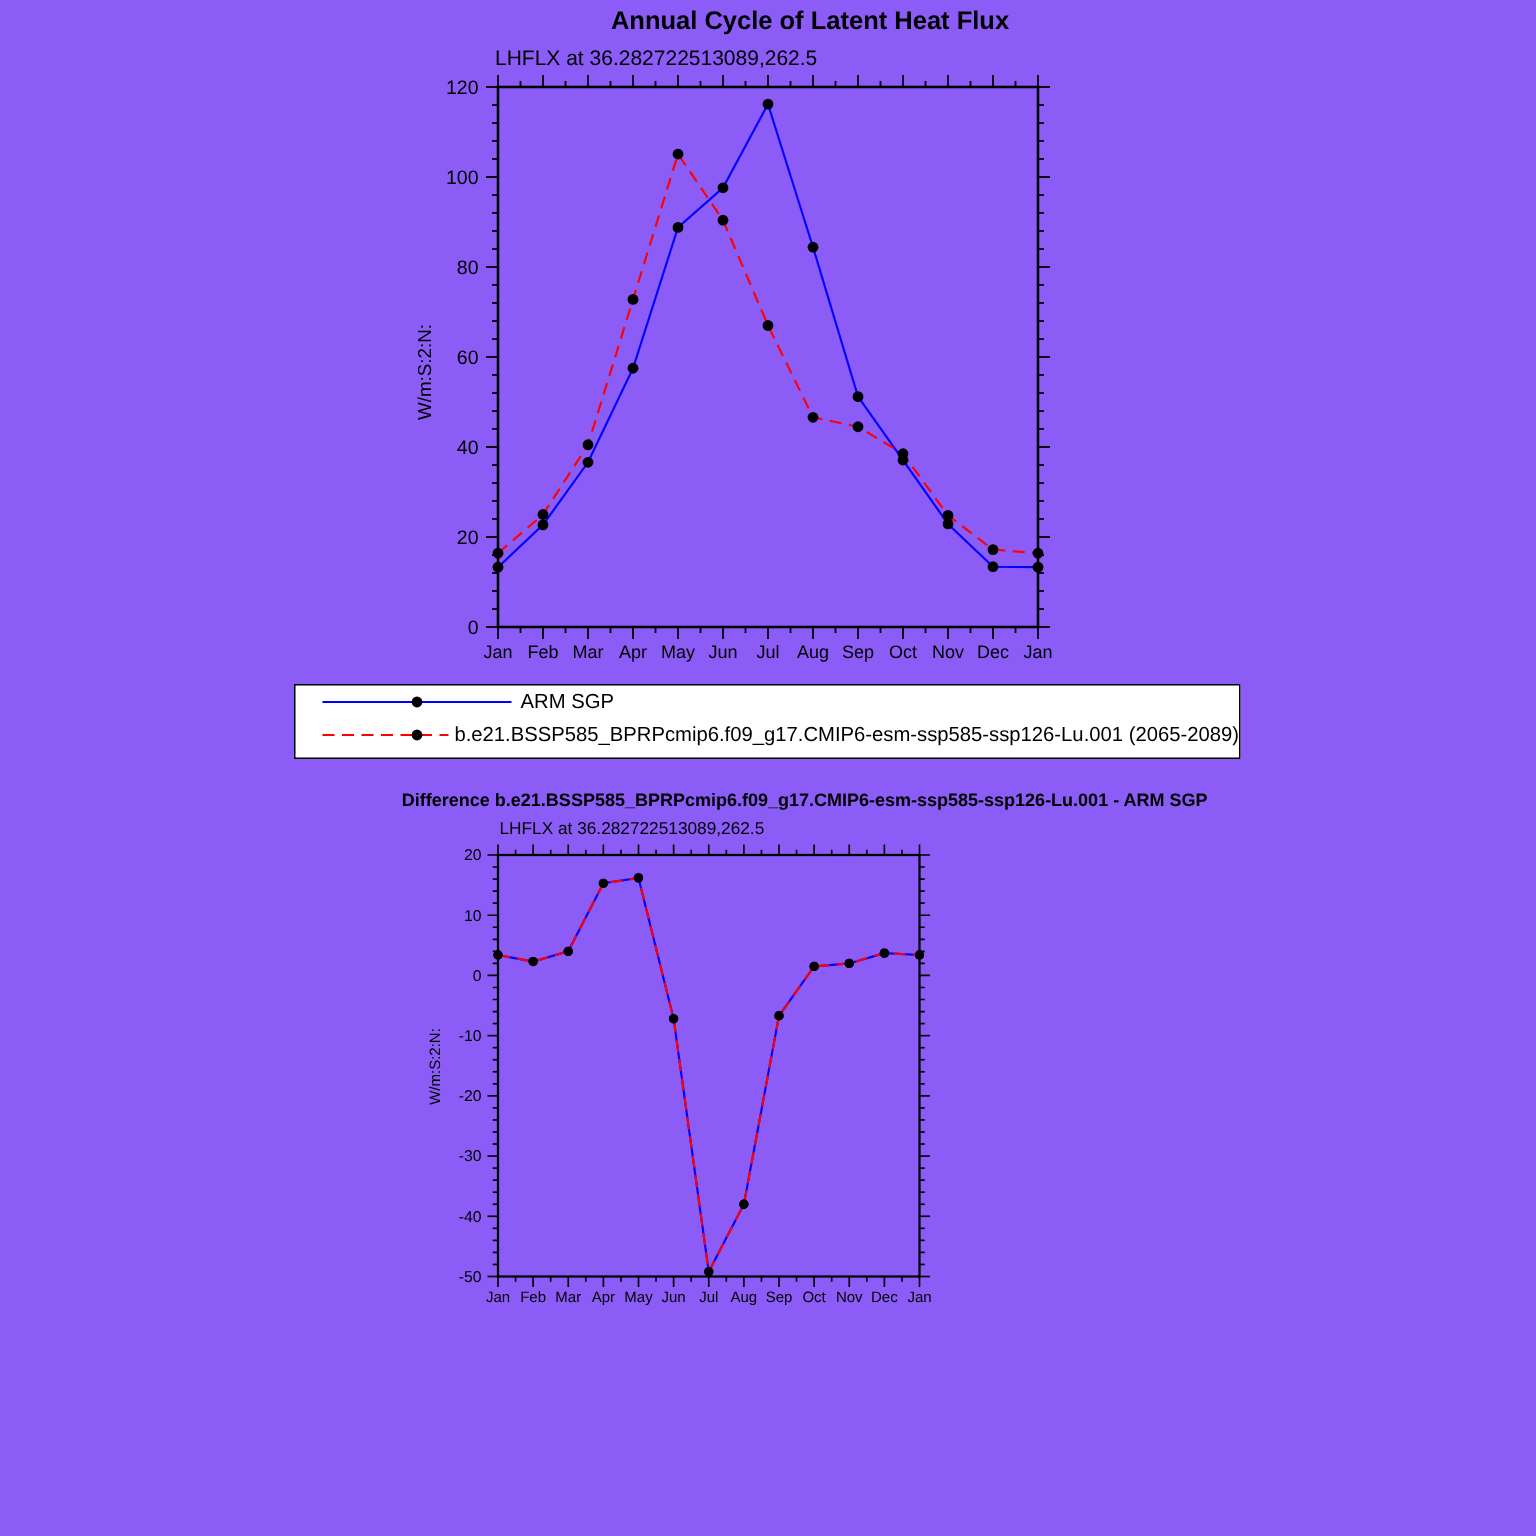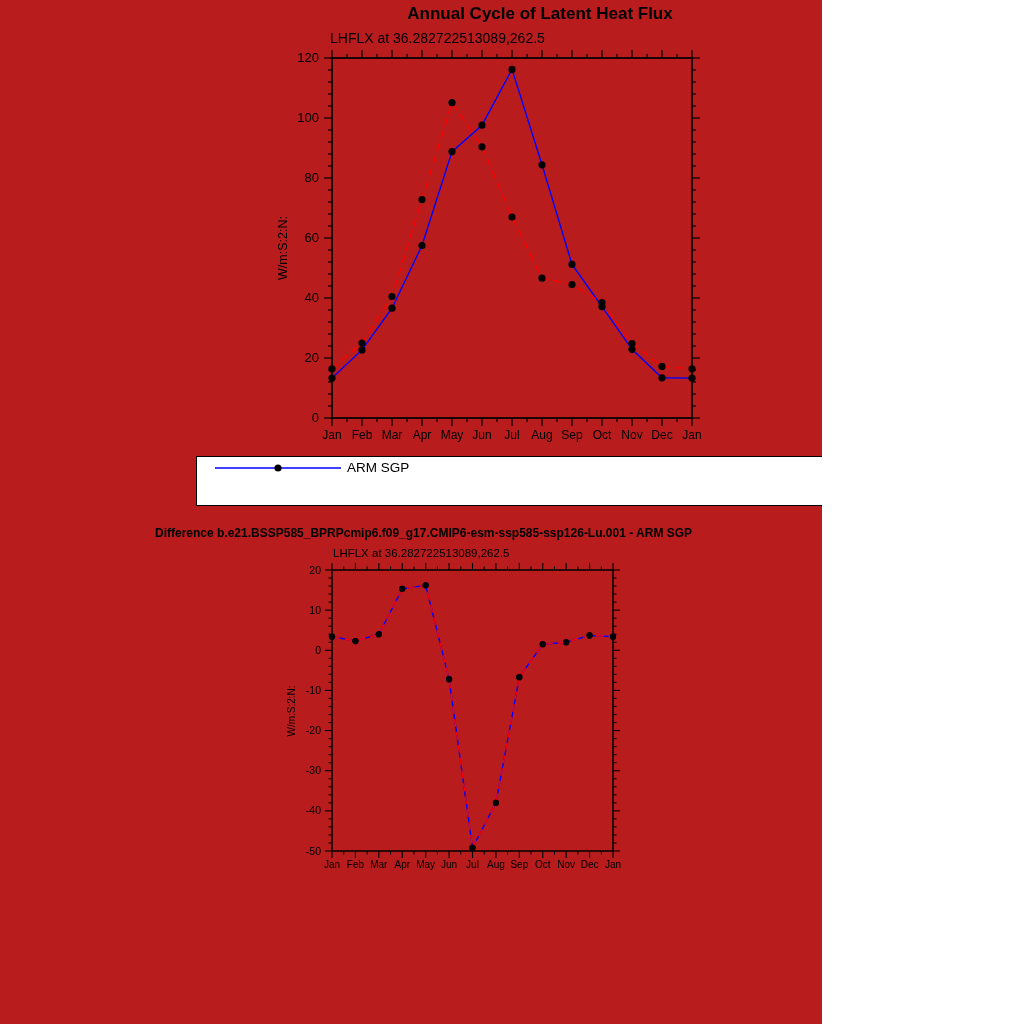--- a/index.html
+++ b/index.html
@@ -1,29 +1,29 @@
 <!DOCTYPE html>
 <html><head>
 <meta charset="utf-8">
 <style>
   html,body{margin:0;padding:0;background:#ffffff;}
   #canvas{
-    position:relative;width:822px;height:1024px;background:#b91c1c;
+    position:relative;width:1024px;height:1024px;background:#8b5cf6;
     font-family:"Liberation Sans", sans-serif;color:#000;overflow:hidden;
   }
   .abs{position:absolute;}
   #top-title{left:270px;top:4px;width:540px;text-align:center;font-size:17px;font-weight:bold;}
   #top-subtitle{left:330px;top:30px;font-size:14px;}
   #top-ylabel{left:283px;top:248px;transform:translate(-50%,-50%) rotate(-90deg);font-size:12.5px;white-space:nowrap;}
   #top-plot{left:250px;top:50px;}
   #legend-box{left:196px;top:456px;width:631px;height:50px;border:1px solid #000;box-sizing:border-box;background:#fff;}
   .legend-row{display:flex;align-items:flex-start;height:22px;margin-left:16px;}
   .legend-row:first-child{margin-top:3px;}
   .legend-label{font-size:13.5px;margin-left:4px;white-space:nowrap;}
-  #bottom-title{left:155px;top:526px;width:650px;text-align:left;font-size:12px;font-weight:bold;}
+  #bottom-title{left:155px;top:526px;width:650px;text-align:right;font-size:12px;font-weight:bold;}
   #bottom-subtitle{left:333px;top:547px;font-size:11.5px;}
   #bottom-ylabel{left:291px;top:711px;transform:translate(-50%,-50%) rotate(-90deg);font-size:10px;white-space:nowrap;}
   #bottom-plot{left:250px;top:555px;}
   svg text{font-family:"Liberation Sans", sans-serif;fill:#000;}
 </style>
 </head>
 <body>
 
 <div id="canvas">
 
@@ -197,20 +197,27 @@
       <circle cx="442" cy="318.8" r="3.6" fill="#000000"></circle>
     </svg>
 
   <div id="legend-box" class="abs">
     <div class="legend-row">
       <svg width="130" height="16">
         <line x1="2" y1="8" x2="128" y2="8" stroke="#0000ff" stroke-width="1.4"></line>
         <circle cx="65" cy="8" r="3.6" fill="#000"></circle>
       </svg>
       <span class="legend-label">ARM SGP</span>
+    </div>
+    <div class="legend-row">
+      <svg width="130" height="16">
+        <line x1="2" y1="8" x2="128" y2="8" stroke="#ff0000" stroke-width="1.4" stroke-dasharray="8,5"></line>
+        <circle cx="65" cy="8" r="3.6" fill="#000"></circle>
+      </svg>
+      <span class="legend-label">b.e21.BSSP585_BPRPcmip6.f09_g17.CMIP6-esm-ssp585-ssp126-Lu.001 (2065-2089)</span>
     </div>
   </div>
 
   <div id="bottom-title" class="abs">Difference b.e21.BSSP585_BPRPcmip6.f09_g17.CMIP6-esm-ssp585-ssp126-Lu.001 - ARM SGP</div>
 
   <div id="bottom-subtitle" class="abs">LHFLX at 36.282722513089,262.5</div>
 
   <div id="bottom-ylabel" class="abs">W/m:S:2:N:</div>
 
   <svg id="bottom-plot" class="abs" width="430" height="325">

